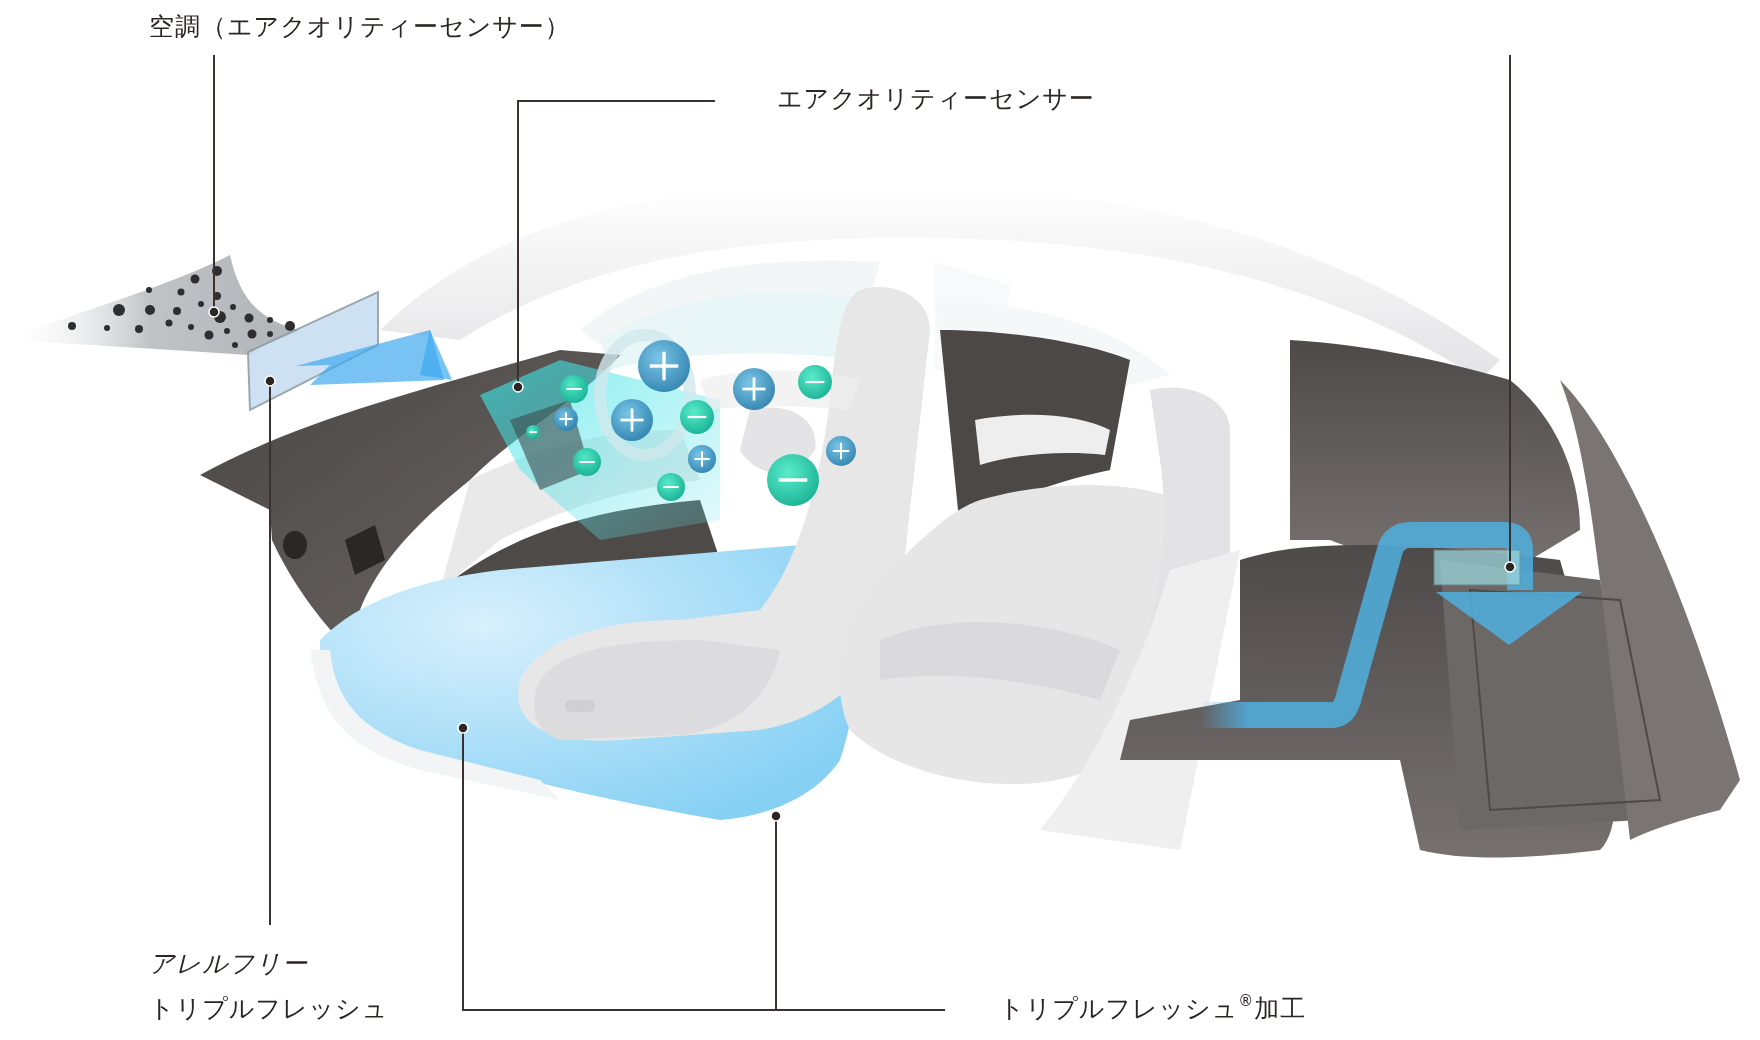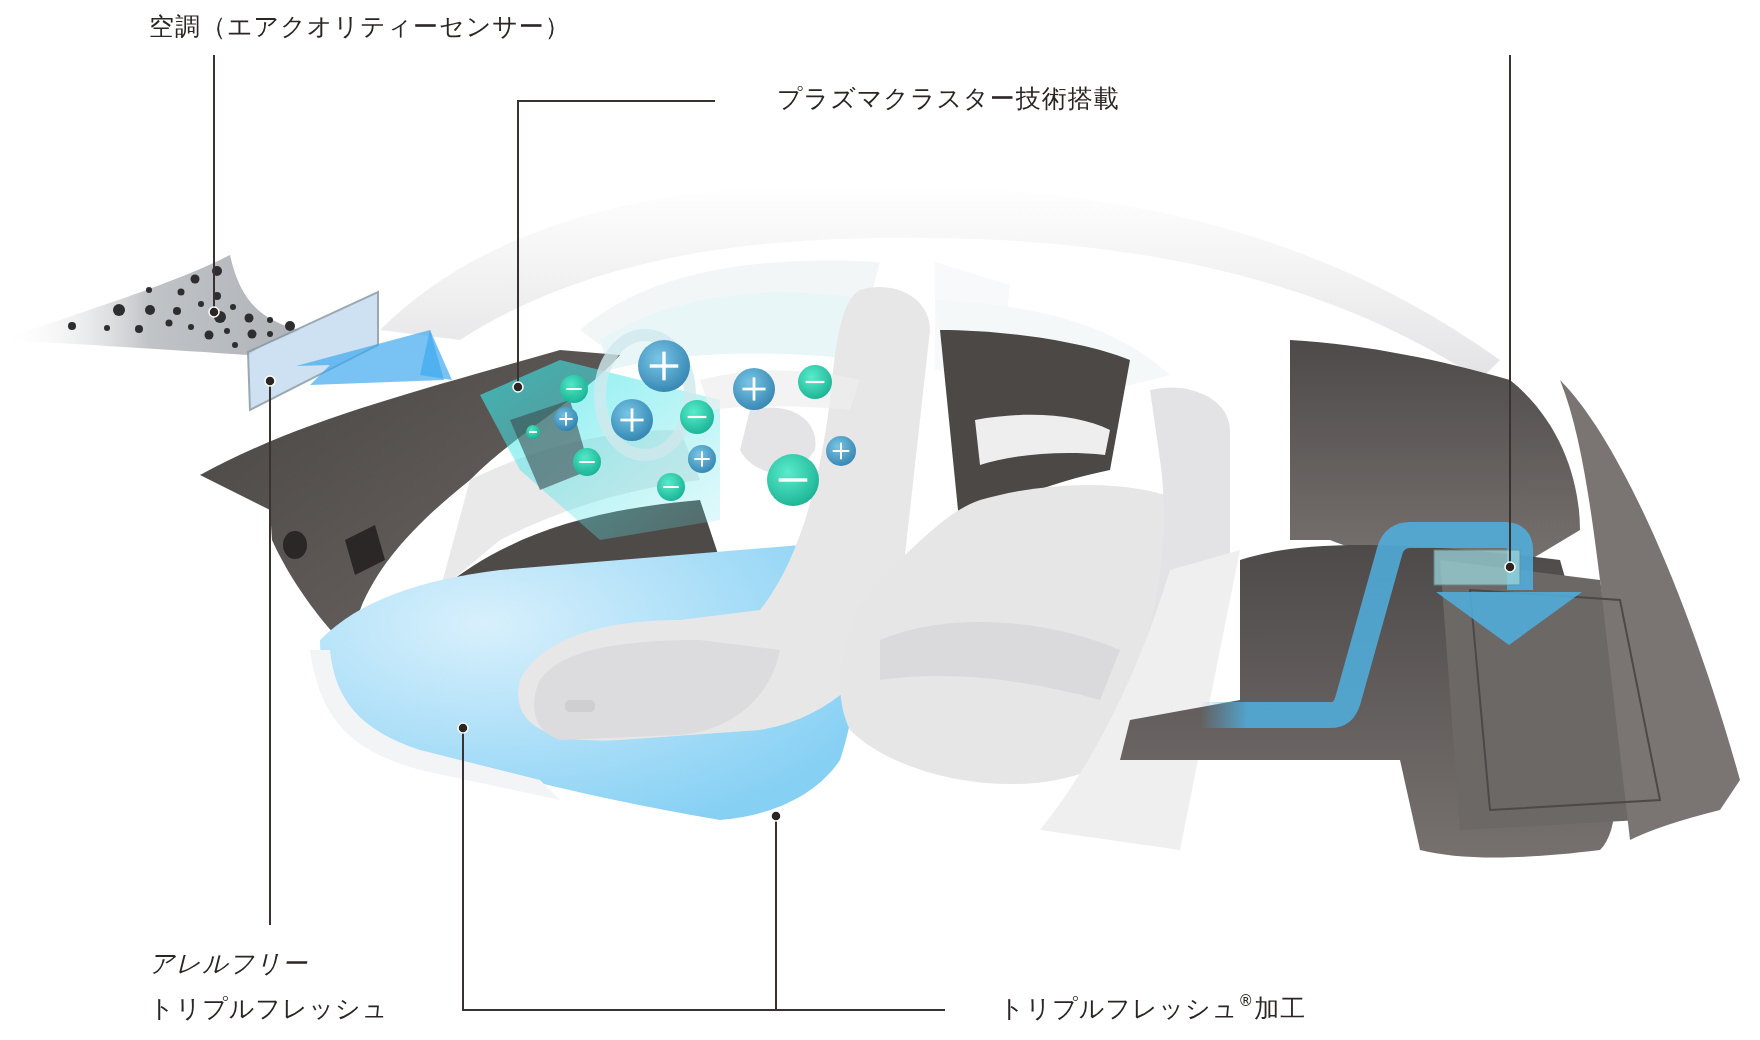--- a/index.html
+++ b/index.html
@@ -233,21 +233,21 @@
       <circle cx="463" cy="728" r="5"></circle>
       <circle cx="776" cy="816" r="5"></circle>
     </g>
   </svg>
 
   <div class="label" style="left:117px;top:14px;">
     <span>空調（エアクオリティーセンサー）</span>
   </div>
 
   <div class="label" style="left:745px;top:86px;">
-    <span>プラズマクラスター技術搭載</span>
+    <span>エアクオリティーセンサー</span>
   </div>
 
 
   <div class="label" style="left:117px;top:951px;font-style:italic;">
     <span>アレルフリー</span>
   </div>
   <div class="label" style="left:117px;top:996px;">
     <span>トリプルフレッシュ</span>
   </div>
 

